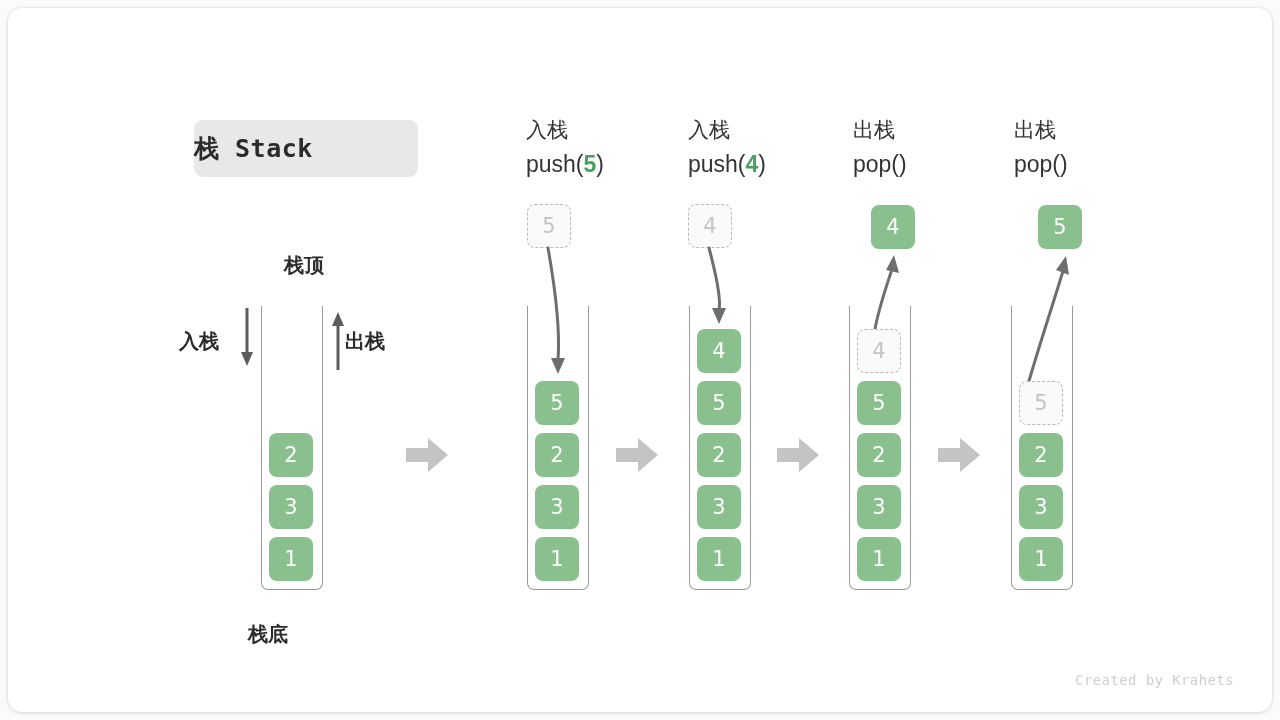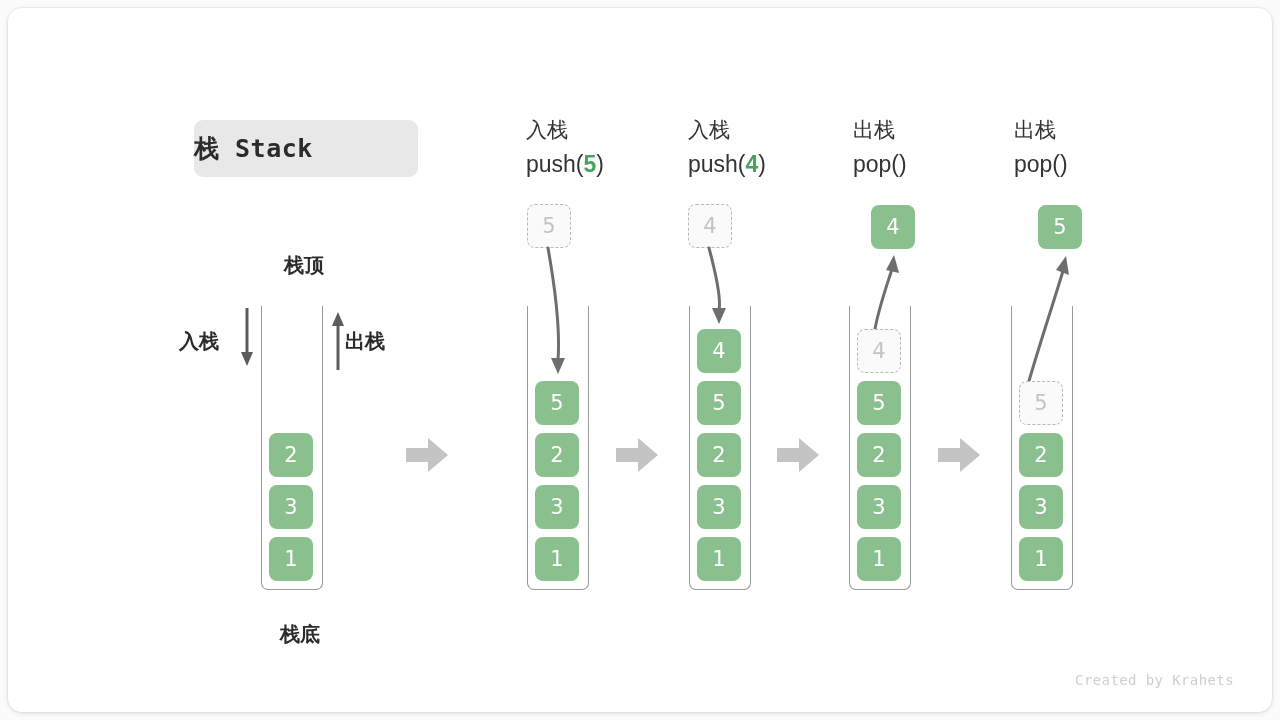--- a/index.html
+++ b/index.html
@@ -111,21 +111,21 @@
 <body>
 
 <div id="card">
 
   <div class="abs" id="title-badge">
     <span>栈 Stack</span>
   </div>
 
   <div class="abs caption" style="left:256px; top:244px;margin-left:20px;">栈顶</div>
 
-  <div class="abs caption" style="left:272px; top:613px;text-align:right;">栈底</div>
+  <div class="abs caption" style="left:240px; top:613px;text-align:right;">栈底</div>
 
   <div class="abs caption" style="left:171px; top:320px;">入栈</div>
   <svg class="abs" style="left:230px; top:300px;" width="18" height="62">
     <line x1="9" y1="0" x2="9" y2="46" stroke="#5c5c5c" stroke-width="3"></line>
     <polygon points="9,58 3,44 15,44" fill="#5c5c5c"></polygon>
   </svg>
 
   <div class="abs caption" style="left:337px; top:320px;">出栈</div>
   <svg class="abs" style="left:321px; top:300px;" width="18" height="62">
     <line x1="9" y1="62" x2="9" y2="16" stroke="#5c5c5c" stroke-width="3"></line>

